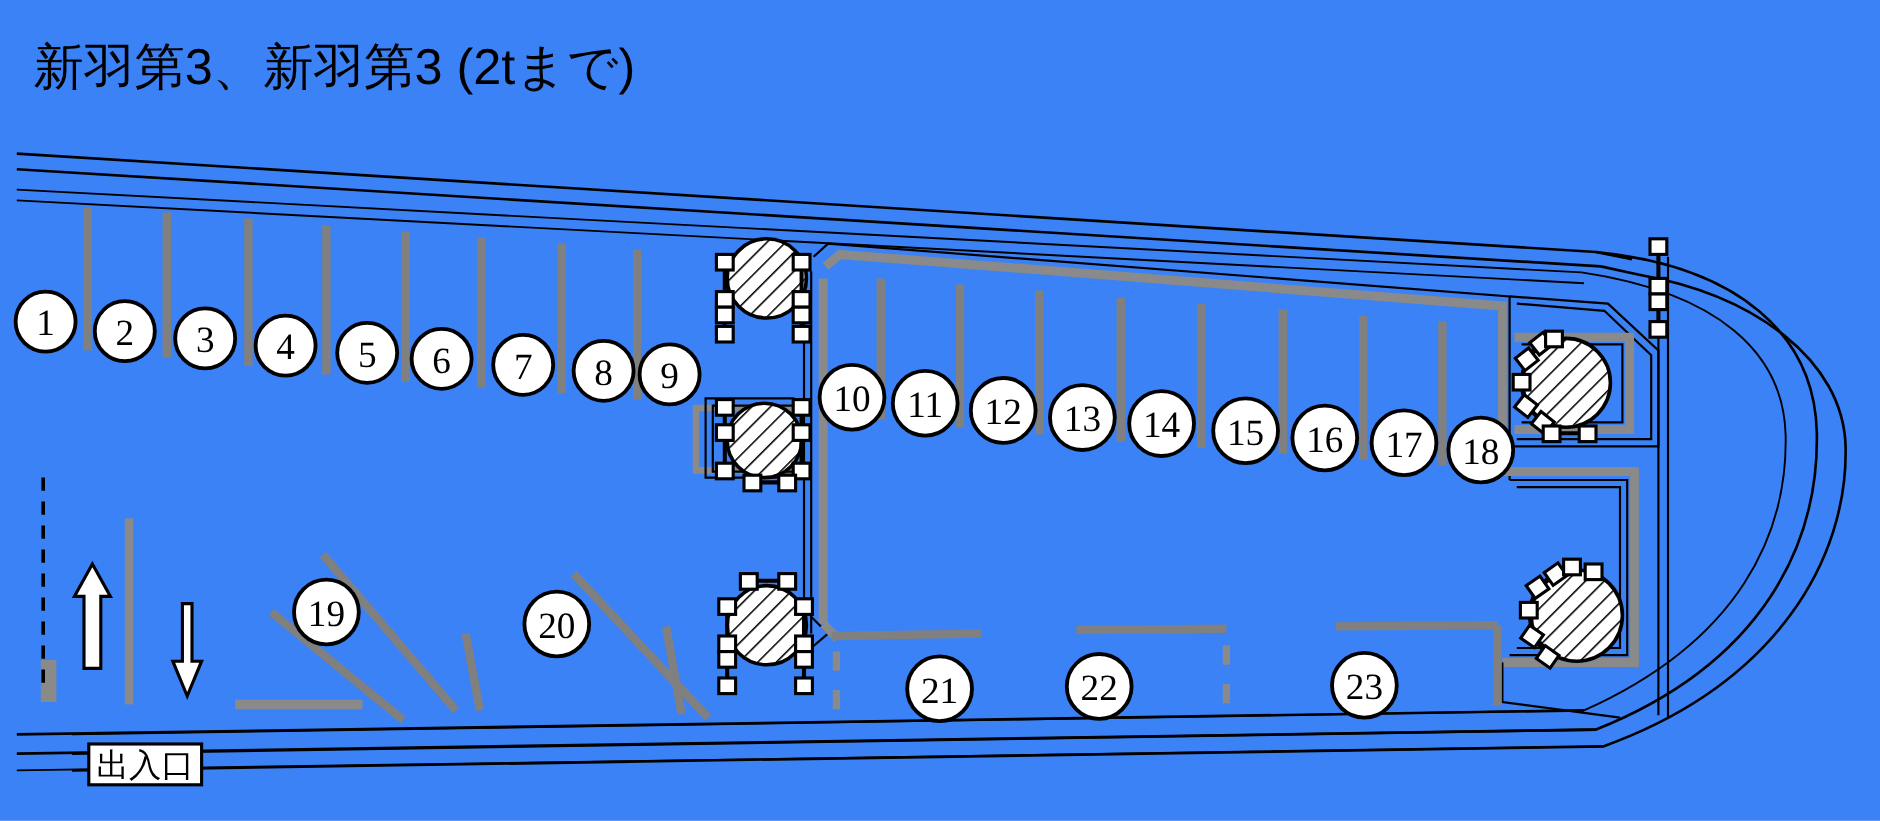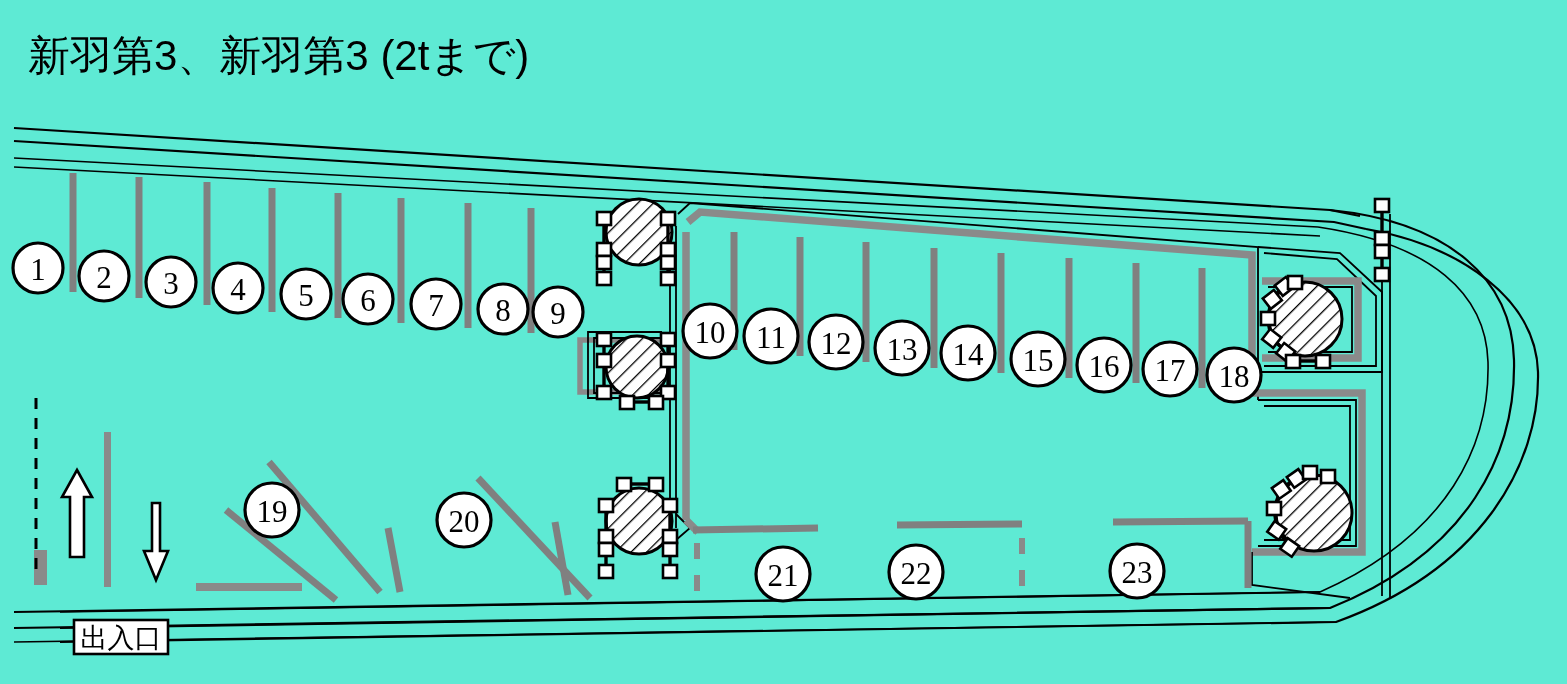--- a/index.html
+++ b/index.html
@@ -12,21 +12,21 @@
     font-family: "Liberation Sans", sans-serif;
     width: 1567px;
     height: 684px;
     overflow: hidden;
     position: relative;
   }
   #map-root {
     position: relative;
     width: 1567px;
     height: 684px;
-    background: #5eead4;
+    background: #3b82f6;
   }
   .map-title {
     position: absolute;
     left: 28px;
     top: 28px;
     font-size: 42px;
     line-height: 56px;
     color: #000000;
     font-family: "Liberation Sans", sans-serif;
     letter-spacing: 0px;

